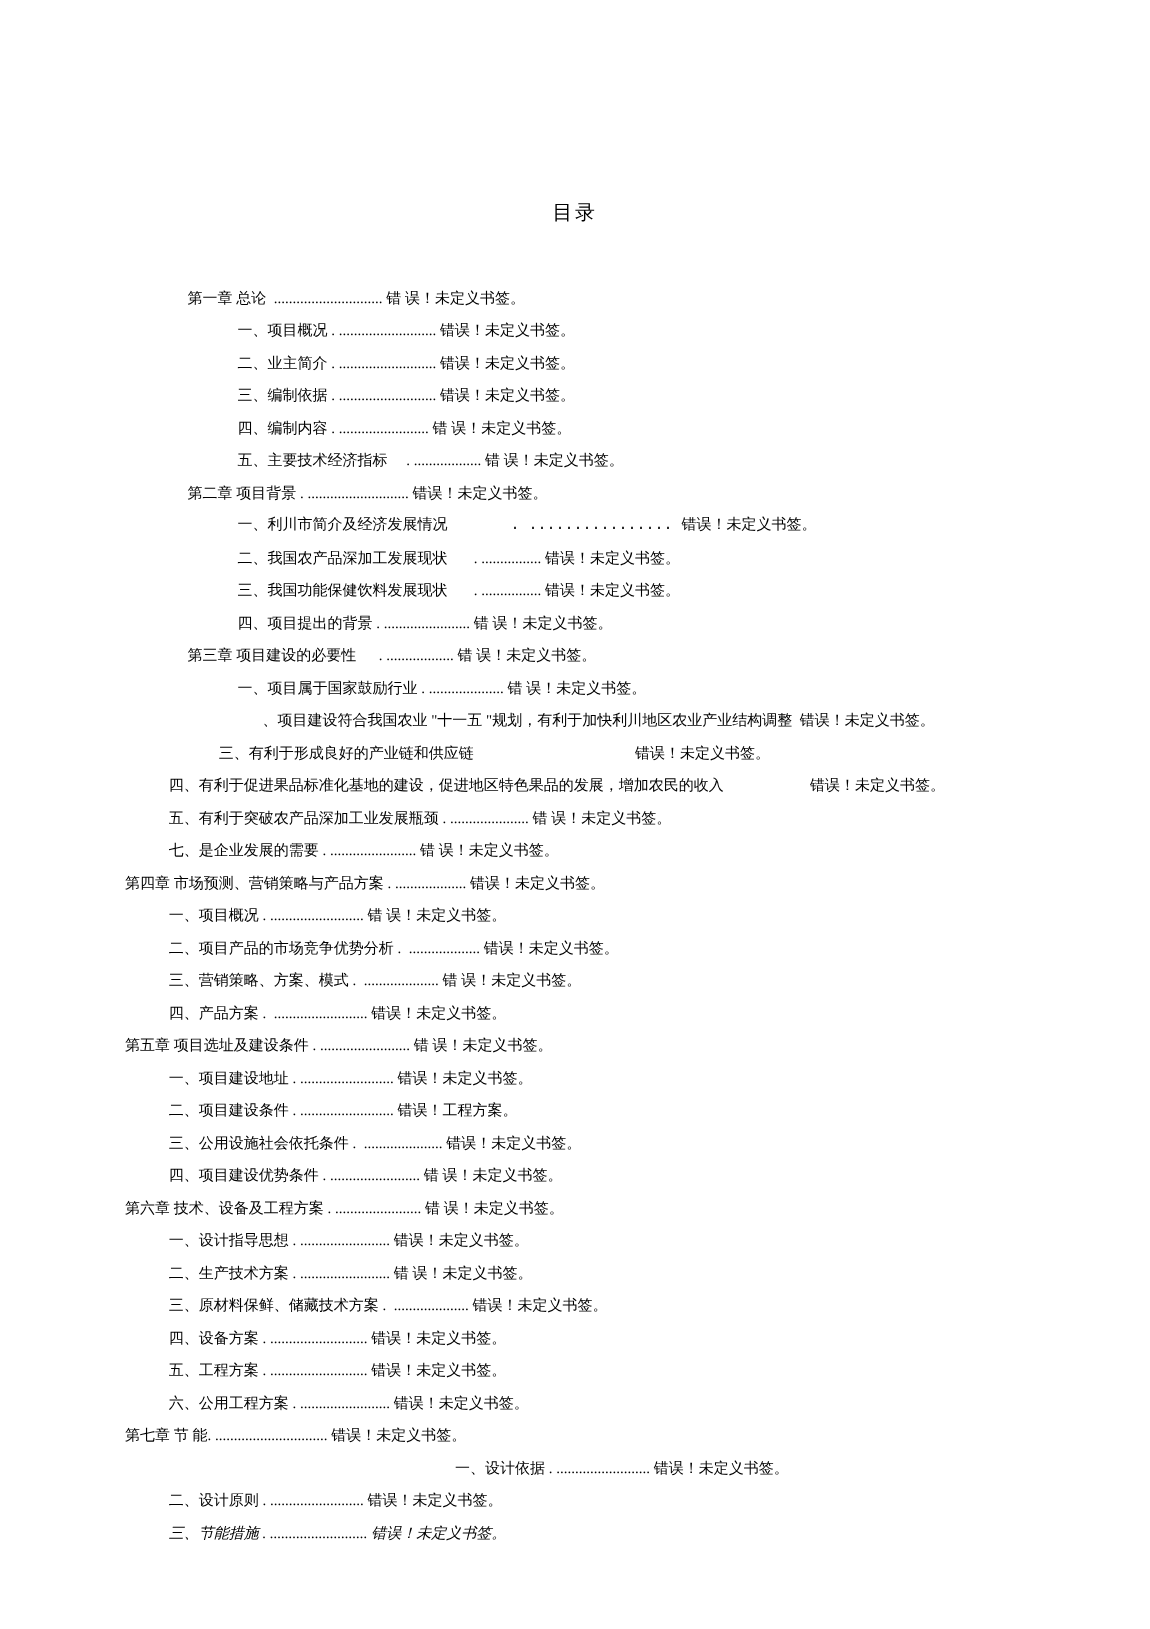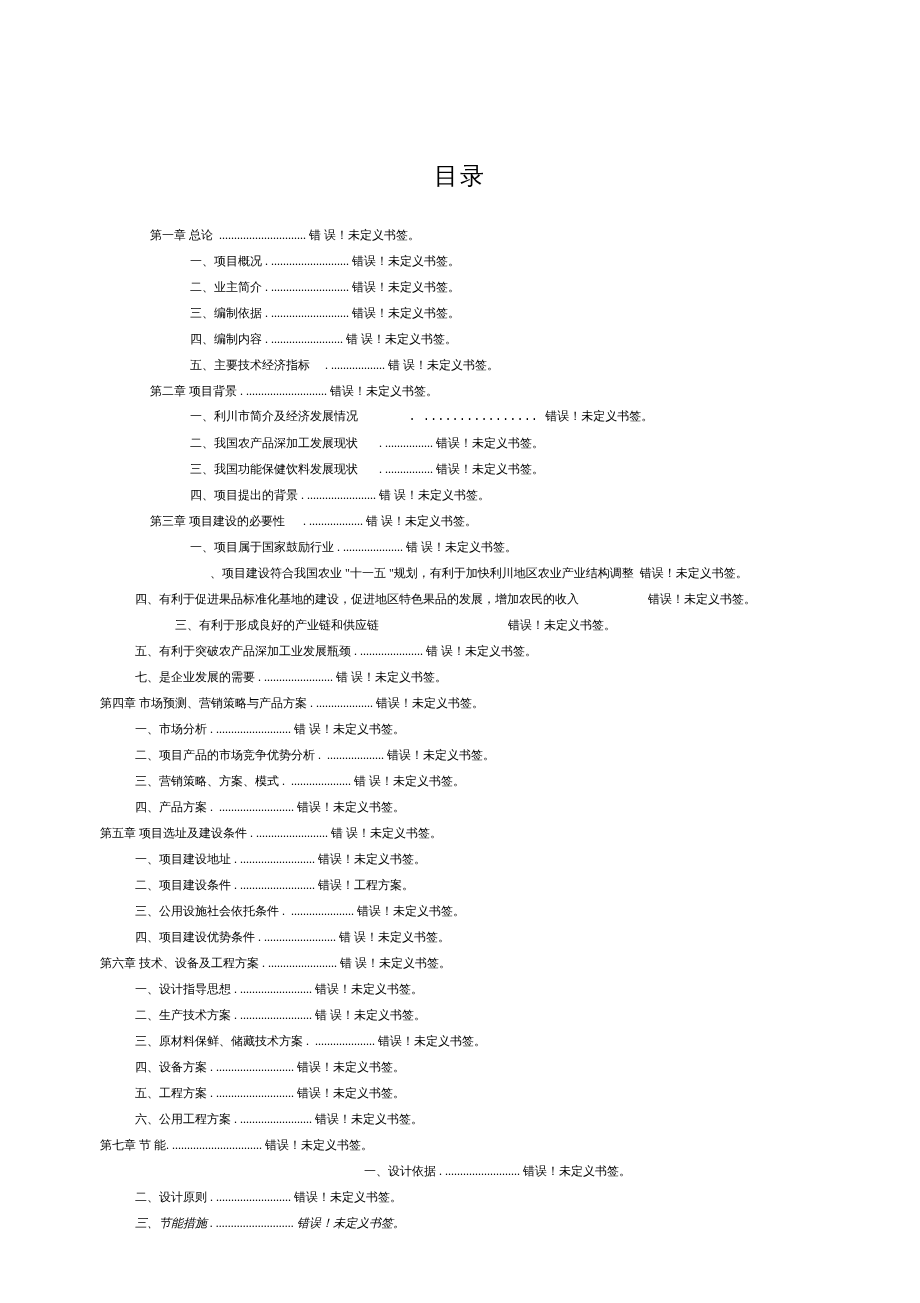--- a/index.html
+++ b/index.html
@@ -9,22 +9,22 @@
     font-family: "SimSun", "宋体", serif;
     font-size: 12px;
     color: #000;
     width: 920px;
   }
   .page {
     padding: 160px 60px 60px 60px;
   }
   .title {
     text-align: center;
-    font-size: 24px;
-    margin-bottom: 30px;
+    font-size: 16px;
+    margin-bottom: 44px;
     letter-spacing: 2px;
   }
   .toc-line {
     white-space: pre;
     line-height: 26px;
     font-size: 12px;
   }
 </style>
 </head>
 <body>
@@ -39,26 +39,26 @@
       <div class="toc-line" style="padding-left: 130px;">四、编制内容 . ........................ 错 误！未定义书签。</div>
       <div class="toc-line" style="padding-left: 130px;">五、主要技术经济指标     . .................. 错 误！未定义书签。</div>
       <div class="toc-line" style="padding-left: 90px;">第二章 项目背景 . ........................... 错误！未定义书签。</div>
       <div class="toc-line" style="padding-left: 130px; font-family: Liberation Mono, monospace;">一、利川市简介及经济发展情况       . ................ 错误！未定义书签。</div>
       <div class="toc-line" style="padding-left: 130px;">二、我国农产品深加工发展现状       . ................ 错误！未定义书签。</div>
       <div class="toc-line" style="padding-left: 130px;">三、我国功能保健饮料发展现状       . ................ 错误！未定义书签。</div>
       <div class="toc-line" style="padding-left: 130px;">四、项目提出的背景 . ....................... 错 误！未定义书签。</div>
       <div class="toc-line" style="padding-left: 90px;">第三章 项目建设的必要性      . .................. 错 误！未定义书签。</div>
       <div class="toc-line" style="padding-left: 130px;">一、项目属于国家鼓励行业 . .................... 错 误！未定义书签。</div>
       <div class="toc-line" style="padding-left: 150px;">、项目建设符合我国农业 "十一五 "规划，有利于加快利川地区农业产业结构调整  错误！未定义书签。</div>
+      <div class="toc-line" style="padding-left: 115px;">三、有利于形成良好的产业链和供应链                                           错误！未定义书签。</div>
       <div class="toc-line" style="padding-left: 75px;">四、有利于促进果品标准化基地的建设，促进地区特色果品的发展，增加农民的收入                       错误！未定义书签。</div>
-      <div class="toc-line" style="padding-left: 115px;">三、有利于形成良好的产业链和供应链                                           错误！未定义书签。</div>
       <div class="toc-line" style="padding-left: 75px;">五、有利于突破农产品深加工业发展瓶颈 . ..................... 错 误！未定义书签。</div>
       <div class="toc-line" style="padding-left: 75px;">七、是企业发展的需要 . ....................... 错 误！未定义书签。</div>
       <div class="toc-line" style="padding-left: 40px;">第四章 市场预测、营销策略与产品方案 . ................... 错误！未定义书签。</div>
-      <div class="toc-line" style="padding-left: 75px;">一、市场分析 . ......................... 错 误！未定义书签。</div>
+      <div class="toc-line" style="padding-left: 75px;">一、项目概况 . ......................... 错 误！未定义书签。</div>
       <div class="toc-line" style="padding-left: 75px;">二、项目产品的市场竞争优势分析 .  ................... 错误！未定义书签。</div>
       <div class="toc-line" style="padding-left: 75px;">三、营销策略、方案、模式 .  .................... 错 误！未定义书签。</div>
       <div class="toc-line" style="padding-left: 75px;">四、产品方案 .  ......................... 错误！未定义书签。</div>
       <div class="toc-line" style="padding-left: 40px;">第五章 项目选址及建设条件 . ........................ 错 误！未定义书签。</div>
       <div class="toc-line" style="padding-left: 75px;">一、项目建设地址 . ......................... 错误！未定义书签。</div>
       <div class="toc-line" style="padding-left: 75px;">二、项目建设条件 . ......................... 错误！工程方案。</div>
       <div class="toc-line" style="padding-left: 75px;">三、公用设施社会依托条件 .  ..................... 错误！未定义书签。</div>
       <div class="toc-line" style="padding-left: 75px;">四、项目建设优势条件 . ........................ 错 误！未定义书签。</div>
       <div class="toc-line" style="padding-left: 40px;">第六章 技术、设备及工程方案 . ....................... 错 误！未定义书签。</div>
       <div class="toc-line" style="padding-left: 75px;">一、设计指导思想 . ........................ 错误！未定义书签。</div>

